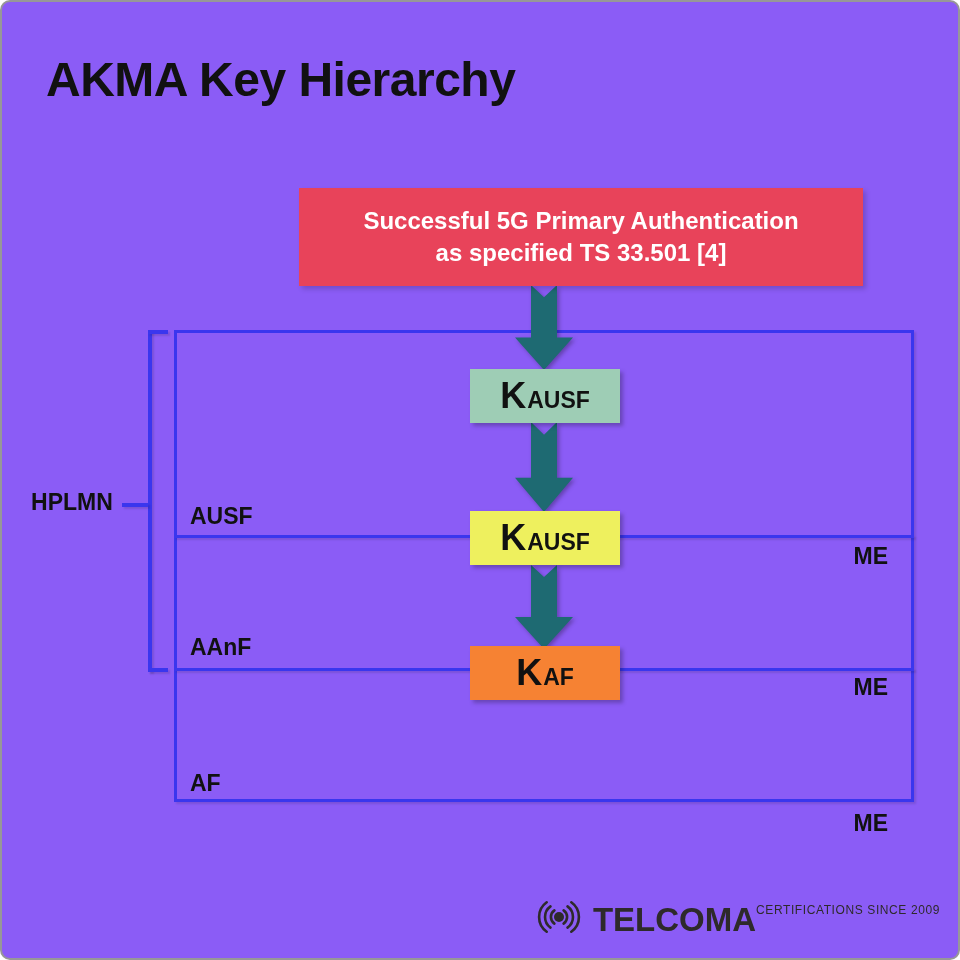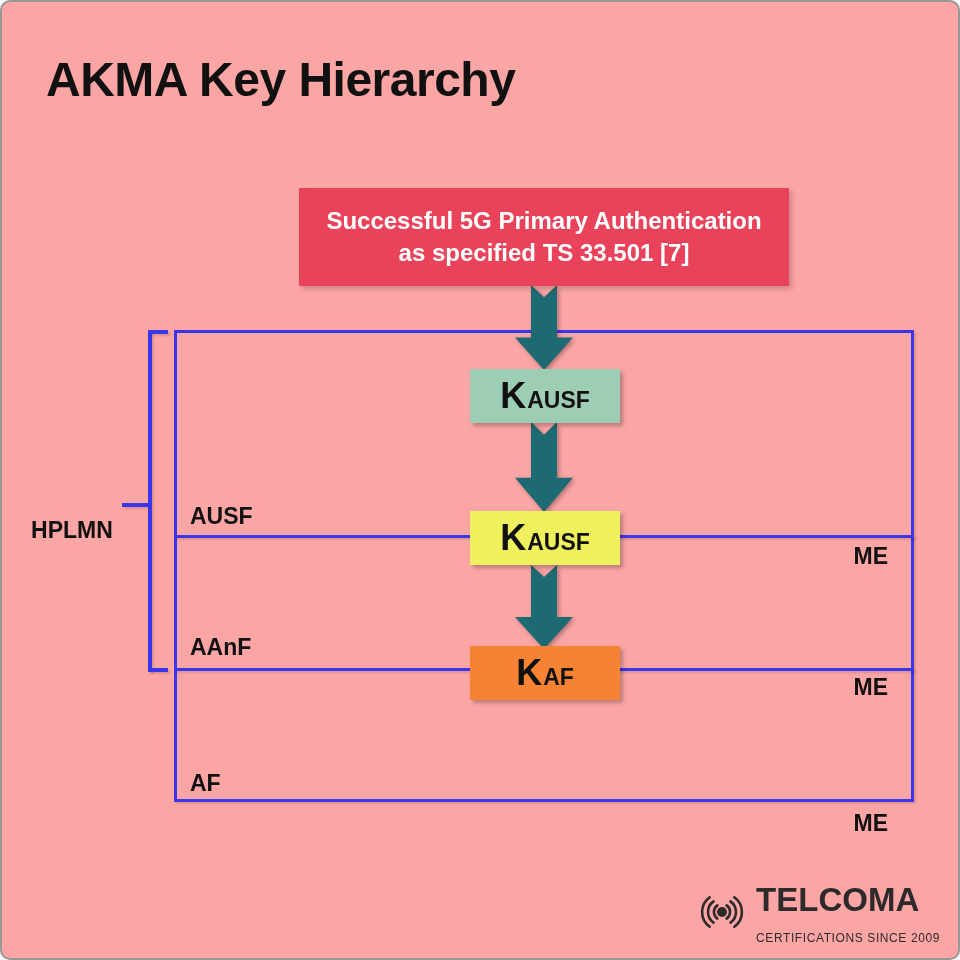--- a/index.html
+++ b/index.html
@@ -1,27 +1,27 @@
 <!DOCTYPE html>
 <html><head>
 <meta charset="utf-8">
 <style>
   html,body{margin:0;padding:0;background:#ffffff;}
   body{font-family:"Liberation Sans", sans-serif; -webkit-font-smoothing:antialiased;}
   .card{
-    position:relative; width:956px; height:956px; background:#fca5a5;
+    position:relative; width:956px; height:956px; background:#8b5cf6;
     border:2px solid #979797; border-radius:10px; overflow:hidden;
   }
   .title{
     position:absolute; left:44px; top:50px;
     font-size:48px; font-weight:700; color:#111; letter-spacing:-0.5px;
   }
   
   .auth-box{
-    position:absolute; left:297px; top:186px; width:490px; height:98px;
+    position:absolute; left:297px; top:186px; width:564px; height:98px;
     background:#e8435a; color:#ffffff; display:flex; flex-direction:column;
     justify-content:center; align-items:center; text-align:center;
     font-size:24px; font-weight:700; line-height:1.35; z-index:3;
     box-shadow:3px 3px 5px rgba(0,0,0,0.18);
   }
   
   .frame{
     position:absolute; left:172px; top:328px; width:734px; height:466px;
     border:3px solid #3a36ee; z-index:1; box-shadow:2px 2px 2px rgba(0,0,0,0.12);
   }
@@ -32,21 +32,21 @@
   .hline.l1{top:533px;}
   .hline.l2{top:666px;}
   
   .bracket-part{position:absolute; background:#3a36ee; z-index:1; box-shadow:2px 2px 2px rgba(0,0,0,0.12);}
   .bracket-v{left:146px; top:328px; width:4px; height:342px;}
   .bracket-ttick{left:146px; top:328px; width:20px; height:4px;}
   .bracket-btick{left:146px; top:666px; width:20px; height:4px;}
   .bracket-conn{left:120px; top:501px; width:26px; height:4px;}
   .hplmn{
     position:absolute; left:18px; top:487px; width:104px; text-align:center;
-    font-size:23px; font-weight:700; color:#111; z-index:2;margin-top:28px;
+    font-size:23px; font-weight:700; color:#111; z-index:2;
   }
   
   .row-label{position:absolute; font-size:23px; font-weight:700; color:#111; z-index:2;}
   .row-left{left:188px;}
   .row-right{right:70px; text-align:right;margin-top:40px;}
   .r1{top:501px;} .r2{top:632px;text-align:right;} .r3{top:768px;}
   
   .key-box{
     position:absolute; left:468px; width:150px; height:54px; z-index:3;
     display:flex; align-items:center; justify-content:center;
@@ -62,32 +62,32 @@
   .a1{top:283px; height:85px;}
   .a2{top:420px; height:90px;}
   .a3{top:563px; height:84px;}
   .arrow svg{display:block; width:100%; height:100%;}
   
   .logo{
     position:absolute; right:18px; bottom:14px; display:flex; align-items:center;
     gap:3px; color:#2e2a2b; z-index:2;
   }
   .logo-brand{font-size:33px; font-weight:800; letter-spacing:0px; line-height:1;}
-  .logo-tagline{font-size:12px; font-weight:400; letter-spacing:0.6px; margin-top:16px; line-height:1;}
+  .logo-tagline{font-size:12px; font-weight:400; letter-spacing:0.6px; margin-top:1px; line-height:1;}
 </style>
 </head>
 <body>
 
 <div class="card">
 
   <div class="title">AKMA Key Hierarchy</div>
 
   <div class="auth-box">
     <span>Successful 5G Primary Authentication</span>
-    <span>as specified TS 33.501 [7]</span>
+    <span>as specified TS 33.501 [4]</span>
   </div>
 
   <div class="frame"></div>
   <div class="hline l1"></div>
   <div class="hline l2"></div>
 
   <div class="bracket-part bracket-v"></div>
   <div class="bracket-part bracket-ttick"></div>
   <div class="bracket-part bracket-btick"></div>
   <div class="bracket-part bracket-conn"></div>
@@ -136,19 +136,19 @@
           <path d="M35.6 16.4 A8 8 0 0 1 35.6 29.6"></path>
           <path d="M39.5 12.4 A13 13 0 0 1 39.5 33.6"></path>
           <path d="M43.3 8.3 A18 18 0 0 1 43.3 37.7"></path>
           <path d="M26.4 16.4 A8 8 0 0 0 26.4 29.6"></path>
           <path d="M22.5 12.4 A13 13 0 0 0 22.5 33.6"></path>
           <path d="M18.7 8.3 A18 18 0 0 0 18.7 37.7"></path>
         </g>
         <circle cx="31" cy="23" r="5" fill="#2e2a2b"></circle>
       </svg>
     </span>
-    <span style="display:flex;flex-direction:column;">
+    <span style="display:flex;">
       <span class="logo-brand">TELCOMA</span>
       <span class="logo-tagline">CERTIFICATIONS SINCE 2009</span>
     </span>
   </div>
 
 </div>
 
 </body></html>

